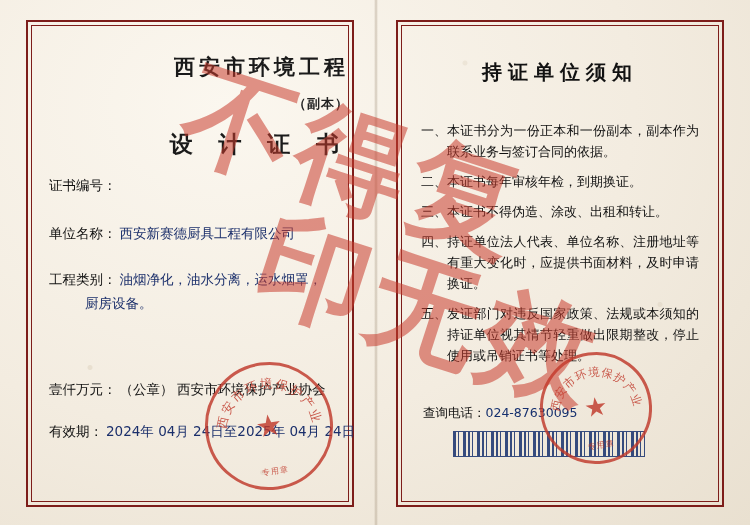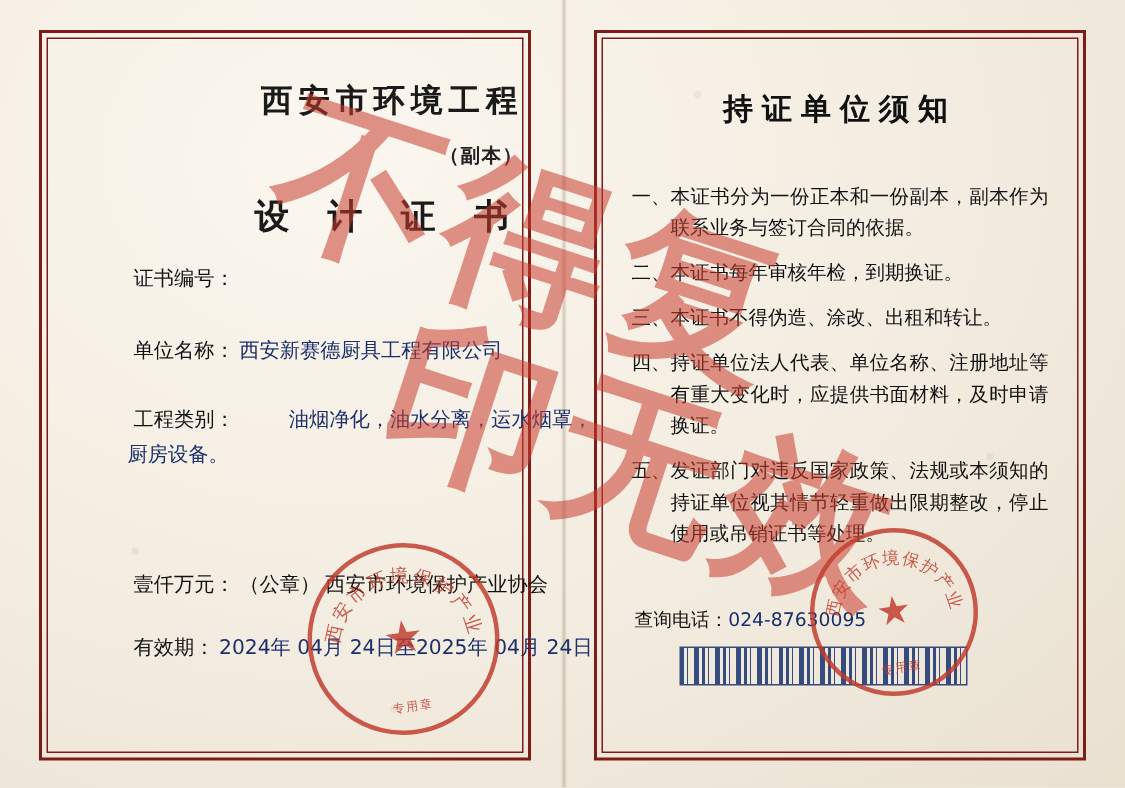--- a/index.html
+++ b/index.html
@@ -53,21 +53,21 @@
   }
   .t1{ font-size:21px; margin-top:28px; }
   .t2{ font-size:23px; margin-top:16px; letter-spacing:10px;}
   .t3{ font-size:13px; margin-top:14px; letter-spacing:1px; color:#222;}
 
   .field{
     font-size:13.5px;color:#111;
     margin:0 0 0 18px;
     line-height:1.5;
   }
-  .row{ display:flex; align-items:flex-end; margin-top:17px; padding-left:18px; padding-right:10px;margin-left:40px;}
+  .row{ display:flex; align-items:flex-end; margin-top:17px; padding-left:18px; padding-right:10px;}
   .lbl{ white-space:nowrap; font-size:13.5px; color:#111;}
   .val{
     font-size:13.5px;color:#1b2f6b;
     font-family:"DejaVu Sans", sans-serif;
     margin-left:3px;
     white-space:nowrap;
   }
   .sep{ display:inline-block; width:14px;}
   .indent{ padding-left:54px; }
 
@@ -161,21 +161,21 @@
     <div class="row">
       <span class="lbl">证书编号：</span>
     </div>
 
 
     <div class="row" style="margin-top:30px;">
       <span class="lbl">单位名称：</span>
       <span class="val">西安新赛德厨具工程有限公司</span>
     </div>
 
-    <div class="row" style="margin-top:28px;gap:33px;">
+    <div class="row" style="margin-top:28px;">
       <span class="lbl">工程类别：</span>
       <span class="val">油烟净化，油水分离，运水烟罩，</span>
     </div>
     <div class="field val indent" style="margin-top:4px;margin-left:0;">厨房设备。</div>
 
     <div class="row" style="margin-top:68px;">
       <span class="lbl">壹仟万元：</span>
       <span class="lbl" style="margin-left:3px;">（公章） 西安市环境保护产业协会</span>
     </div>
 

